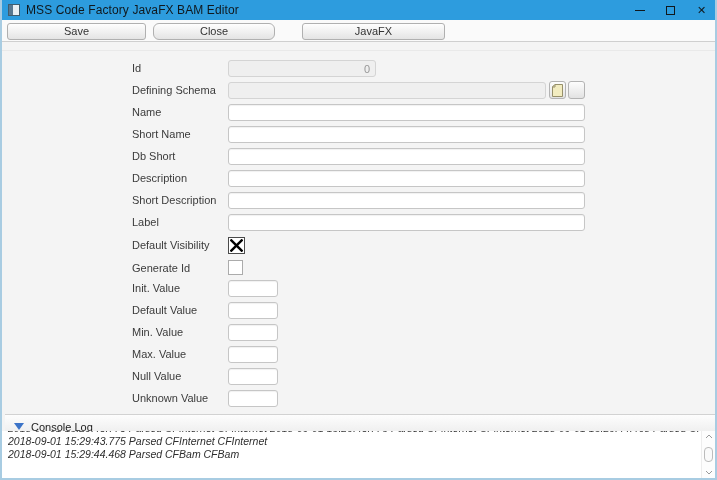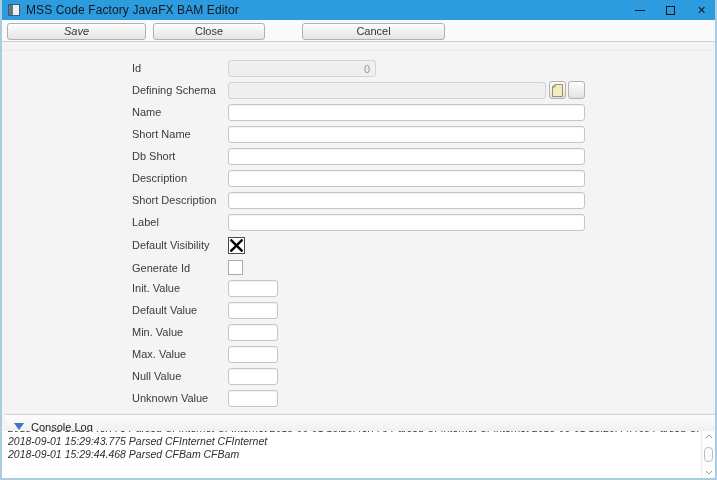--- a/index.html
+++ b/index.html
@@ -39,22 +39,22 @@
     position:absolute; top:20px; left:0; width:713px; height:22px;
     background:#fafafa; border-bottom:1px solid #cfcfcf;
   }
   .tb-btn {
     position:absolute; top:3px; height:17px;
     background:linear-gradient(#fefefe,#e4e4e4);
     border:1px solid #b0b0b0; border-radius:3px;
     font-size:11px; color:#333; text-align:center; line-height:15px;
     font-family:inherit; cursor:default;
   }
-  .tb-save   { left:5px;   width:139px;font-style:italic; }
-  .tb-close  { left:151px; width:112px; }
+  .tb-save   { left:5px;   width:139px; }
+  .tb-close  { left:151px; width:122px;border-radius:6px; }
   .tb-cancel { left:300px; width:143px; }
 
   
   .form {
     position:absolute; top:43px; left:0; width:713px; height:367px;
     background:#f4f4f4; border-top:1px solid #e9e9e9;margin-top:7px;
   }
   .flabel {
     position:absolute; left:130px; height:17px; line-height:17px;
     font-size:11px; color:#3b3b3b; white-space:nowrap;
@@ -137,21 +137,21 @@
         </div>
       <div class="win-btn">
           <span class="glyph-close">✕</span>
         </div>
     </div>
   </div>
 
   <div class="toolbar">
     <button class="tb-btn tb-save">Save</button>
     <button class="tb-btn tb-close">Close</button>
-    <button class="tb-btn tb-cancel">Cancel</button>
+    <button class="tb-btn tb-cancel">JavaFX</button>
   </div>
 
   <div class="form">
 
     <div class="flabel" style="top:9px">Id</div>
     <input class="field idw readonly" style="top: 9px;" readonly="" value="0">
 
     <div class="flabel" style="top:31px">Defining Schema</div>
     <input class="field schem readonly" style="top: 31px;" readonly="" value="">
     <div class="mini-btn" style="left:547px; top:30px">

